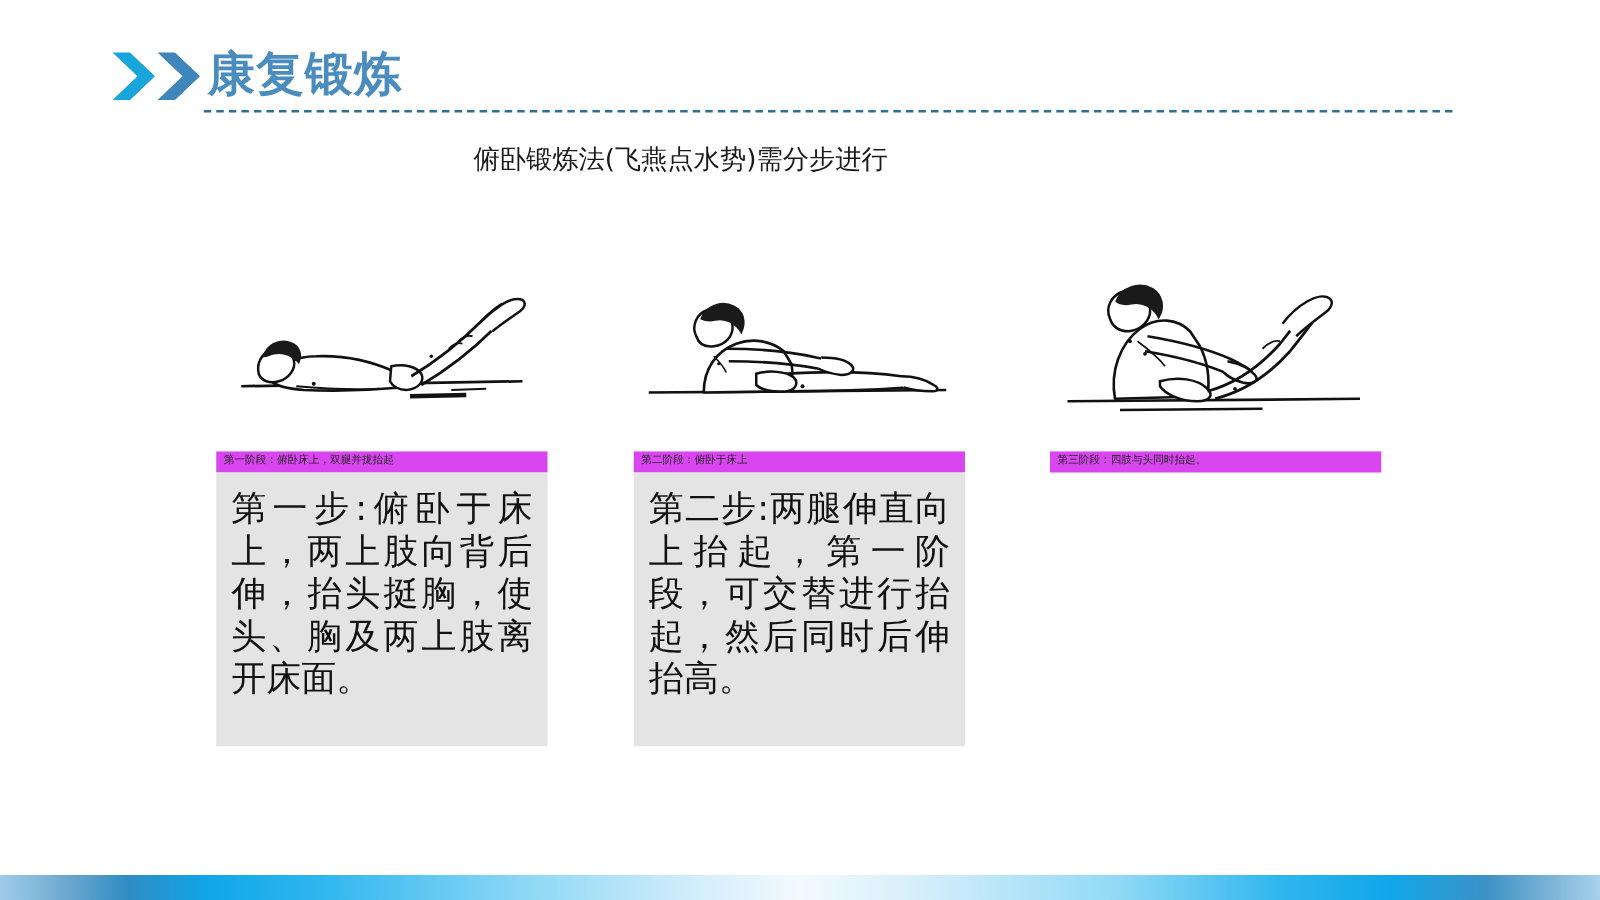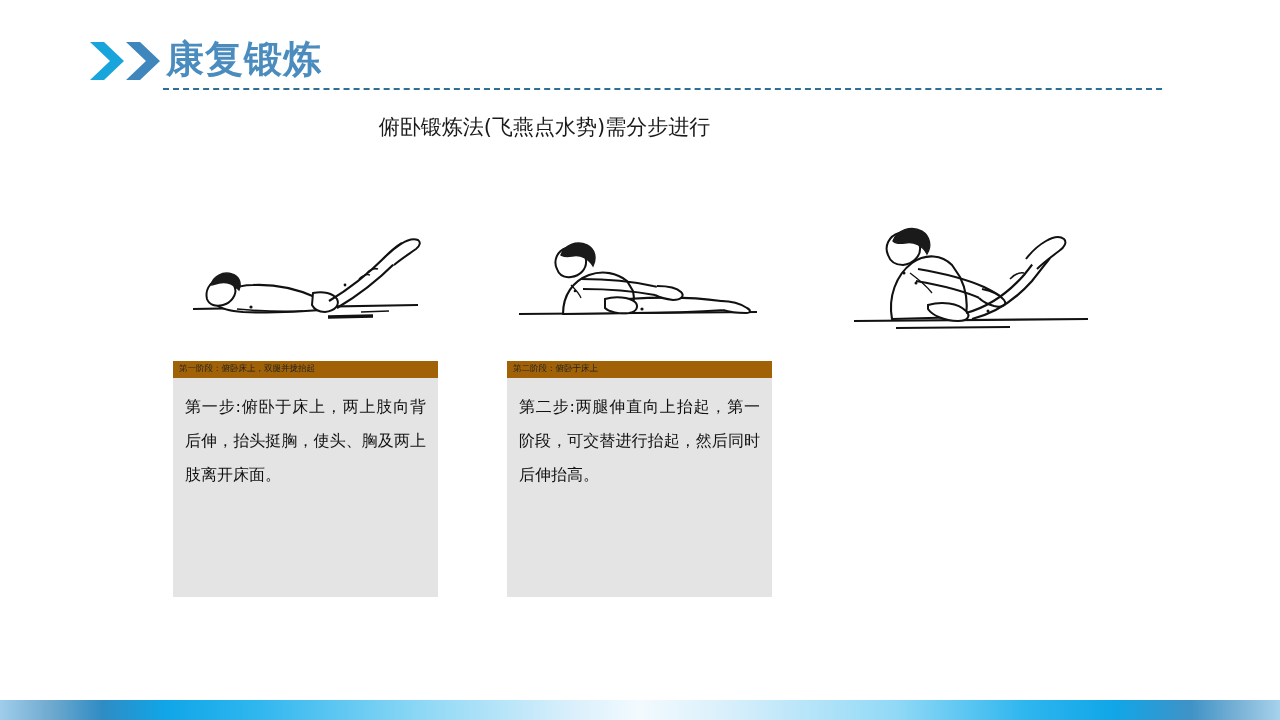--- a/index.html
+++ b/index.html
@@ -98,31 +98,31 @@
     overflow: hidden;
   }
   .figure svg { display: block; }
 
   .figure-caption {
     width: 265px;
     box-sizing: border-box;
     padding: 1px 0 4px 6px;
     font-size: 8.5px;
     color: #222222;
-    background: #a16207;
+    background: #d946ef;
     white-space: nowrap;
     line-height: 12px;
   }
 
   .card-body {
     width: 265px;
     box-sizing: border-box;
     background: #e4e4e4;
     color: #111111;
-    font-size: 16px;
+    font-size: 28px;
     line-height: 34px;
     padding: 12px 12px 14px 12px;
     text-align: justify;
   }
   .card-1 .card-body { min-height: 219px; }
   .card-2 .card-body { min-height: 219px; }
   .card-3 .card-body { min-height: 229px; }
 
   
   .bottom-band {
@@ -270,17 +270,18 @@
         <path d="M186 46 C192 38 199 32 206 28 C213 24 220 23 224 26 C227 29 225 34 219 38 C211 44 203 50 197 56" fill="#ffffff" stroke="#111" stroke-width="2"></path>
 
         <path d="M170 66 C175 61 180 59 184 60" fill="none" stroke="#111" stroke-width="1.5"></path>
 
         <path d="M70 60 C78 66 86 72 92 80" fill="none" stroke="#111" stroke-width="1.3"></path>
         <circle cx="76" cy="70" r="1.5" fill="#111"></circle>
         <circle cx="64" cy="60" r="1.5" fill="#111"></circle>
         <circle cx="148" cy="98" r="1.5" fill="#111"></circle>
       </svg>
     </div>
+    <div class="figure-caption">第三阶段：四肢与头同时抬起。</div>
   </div>
 
 </div>
 
 <div class="bottom-band"></div>
 
 </body></html>

